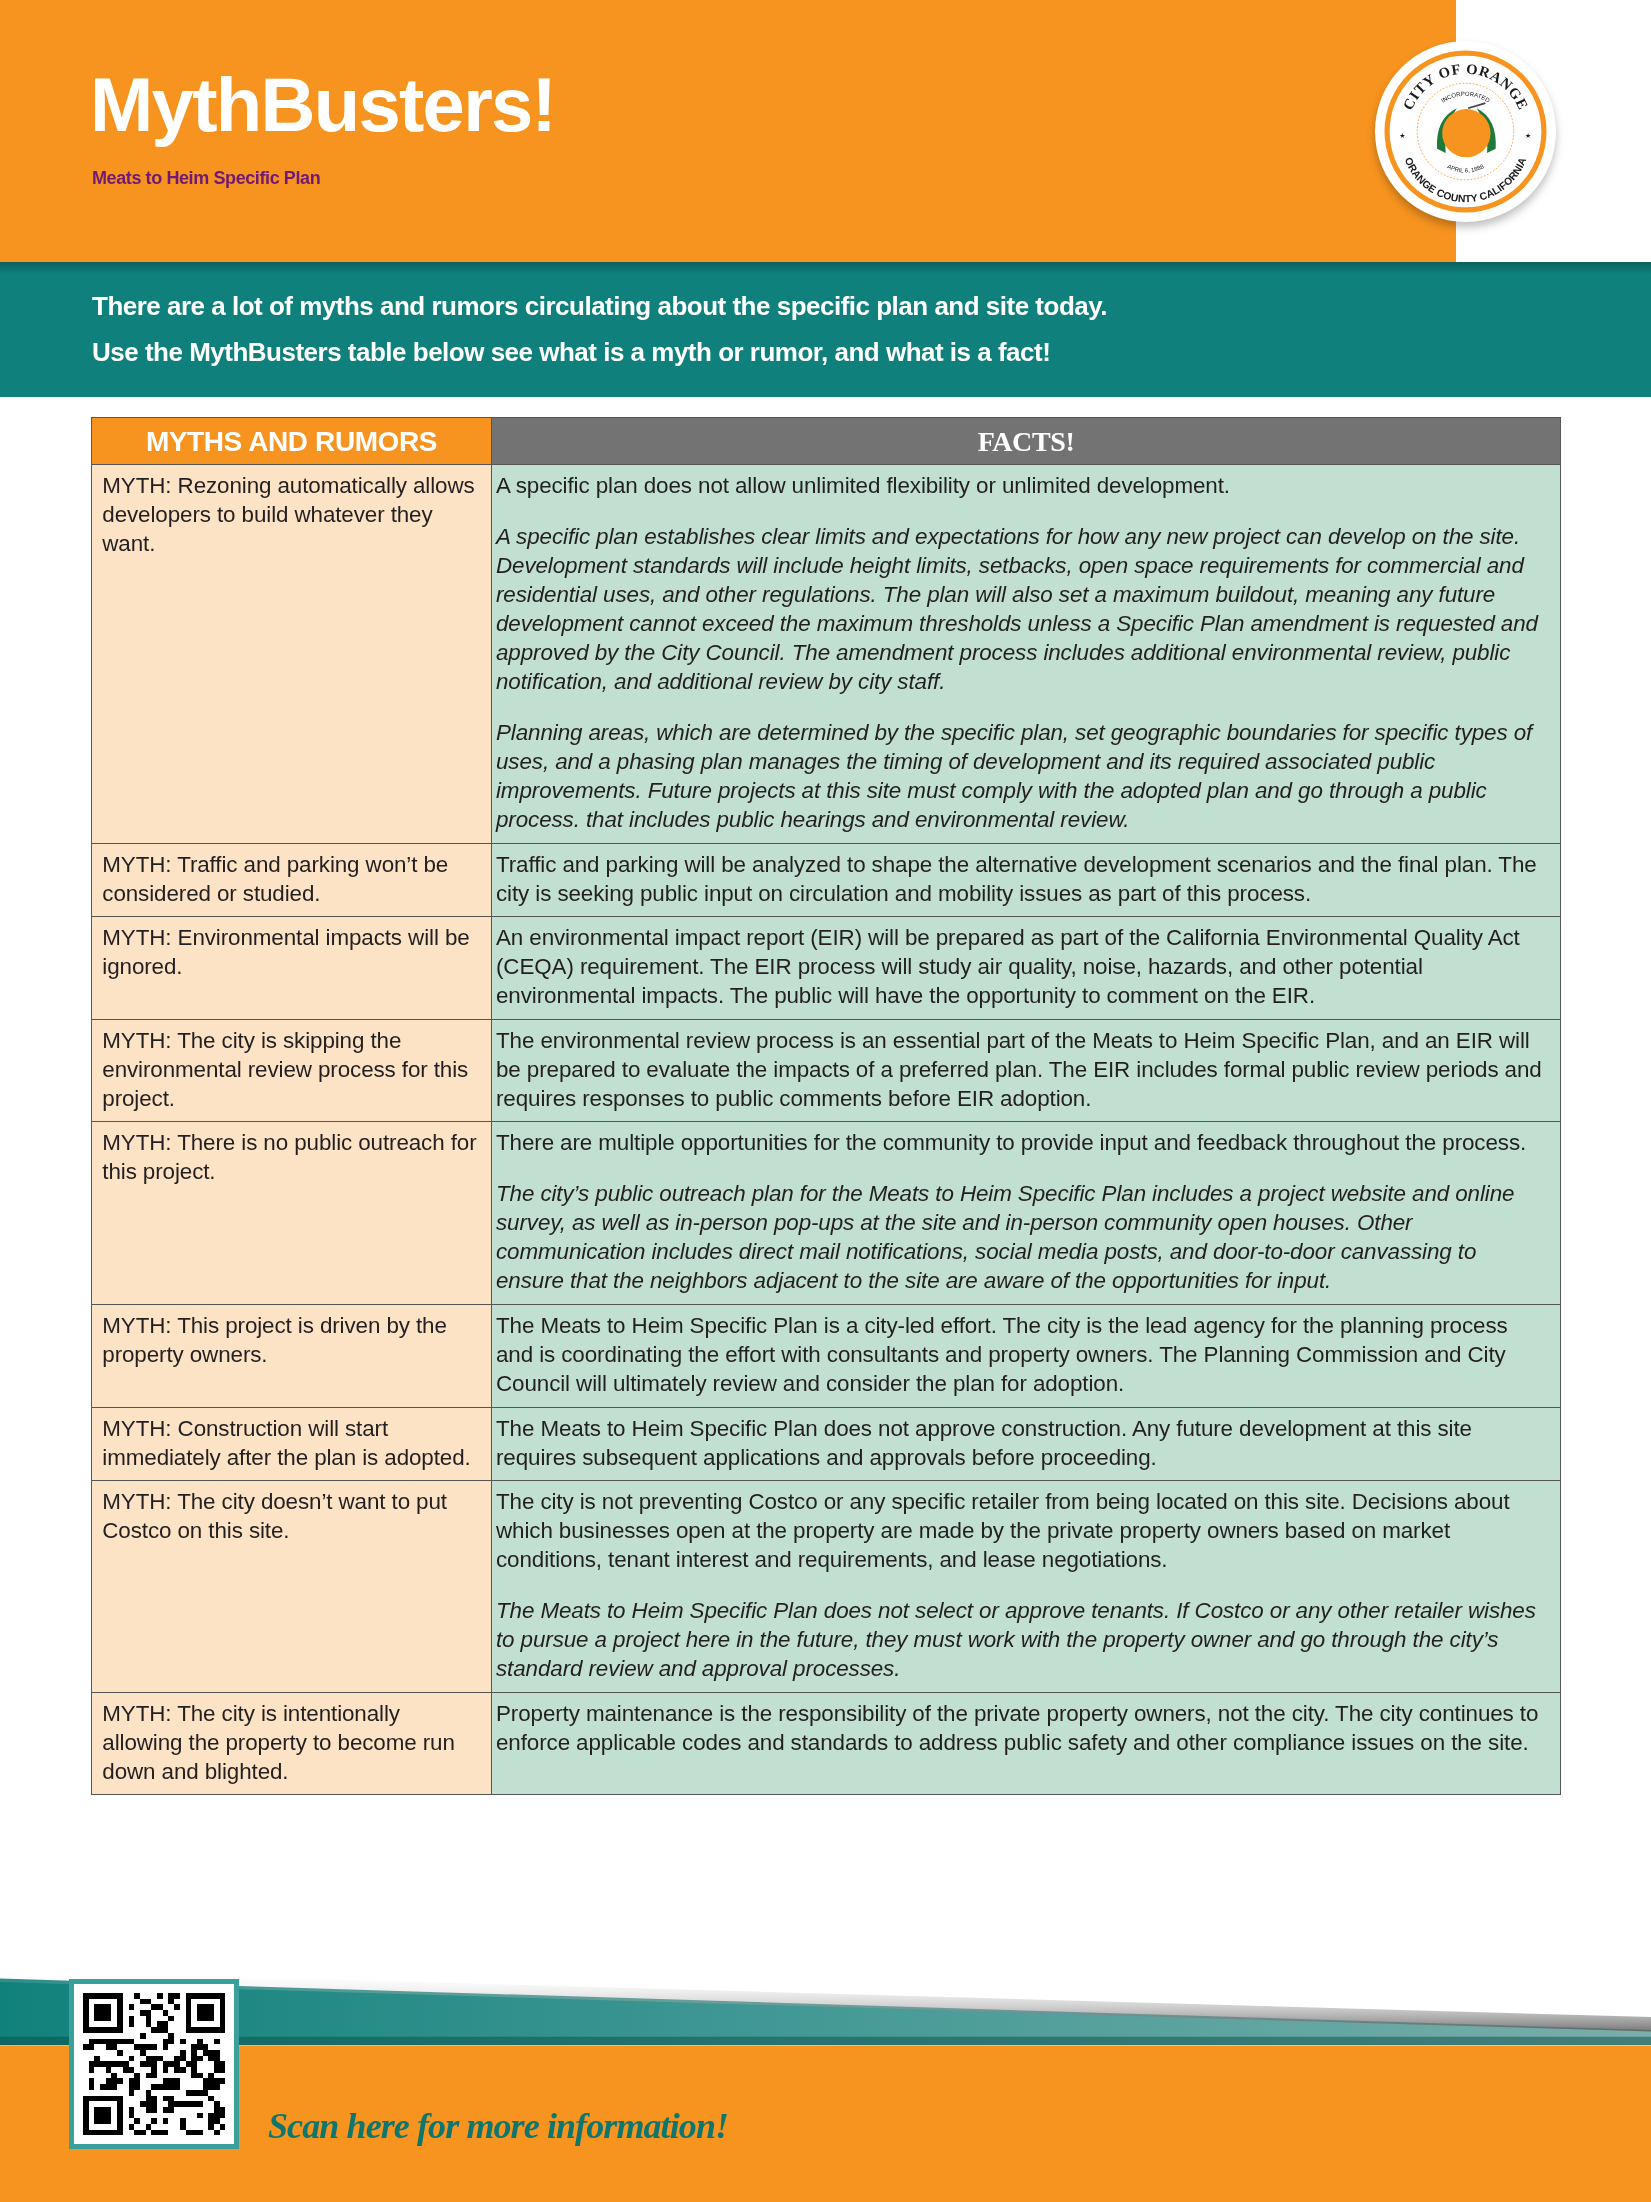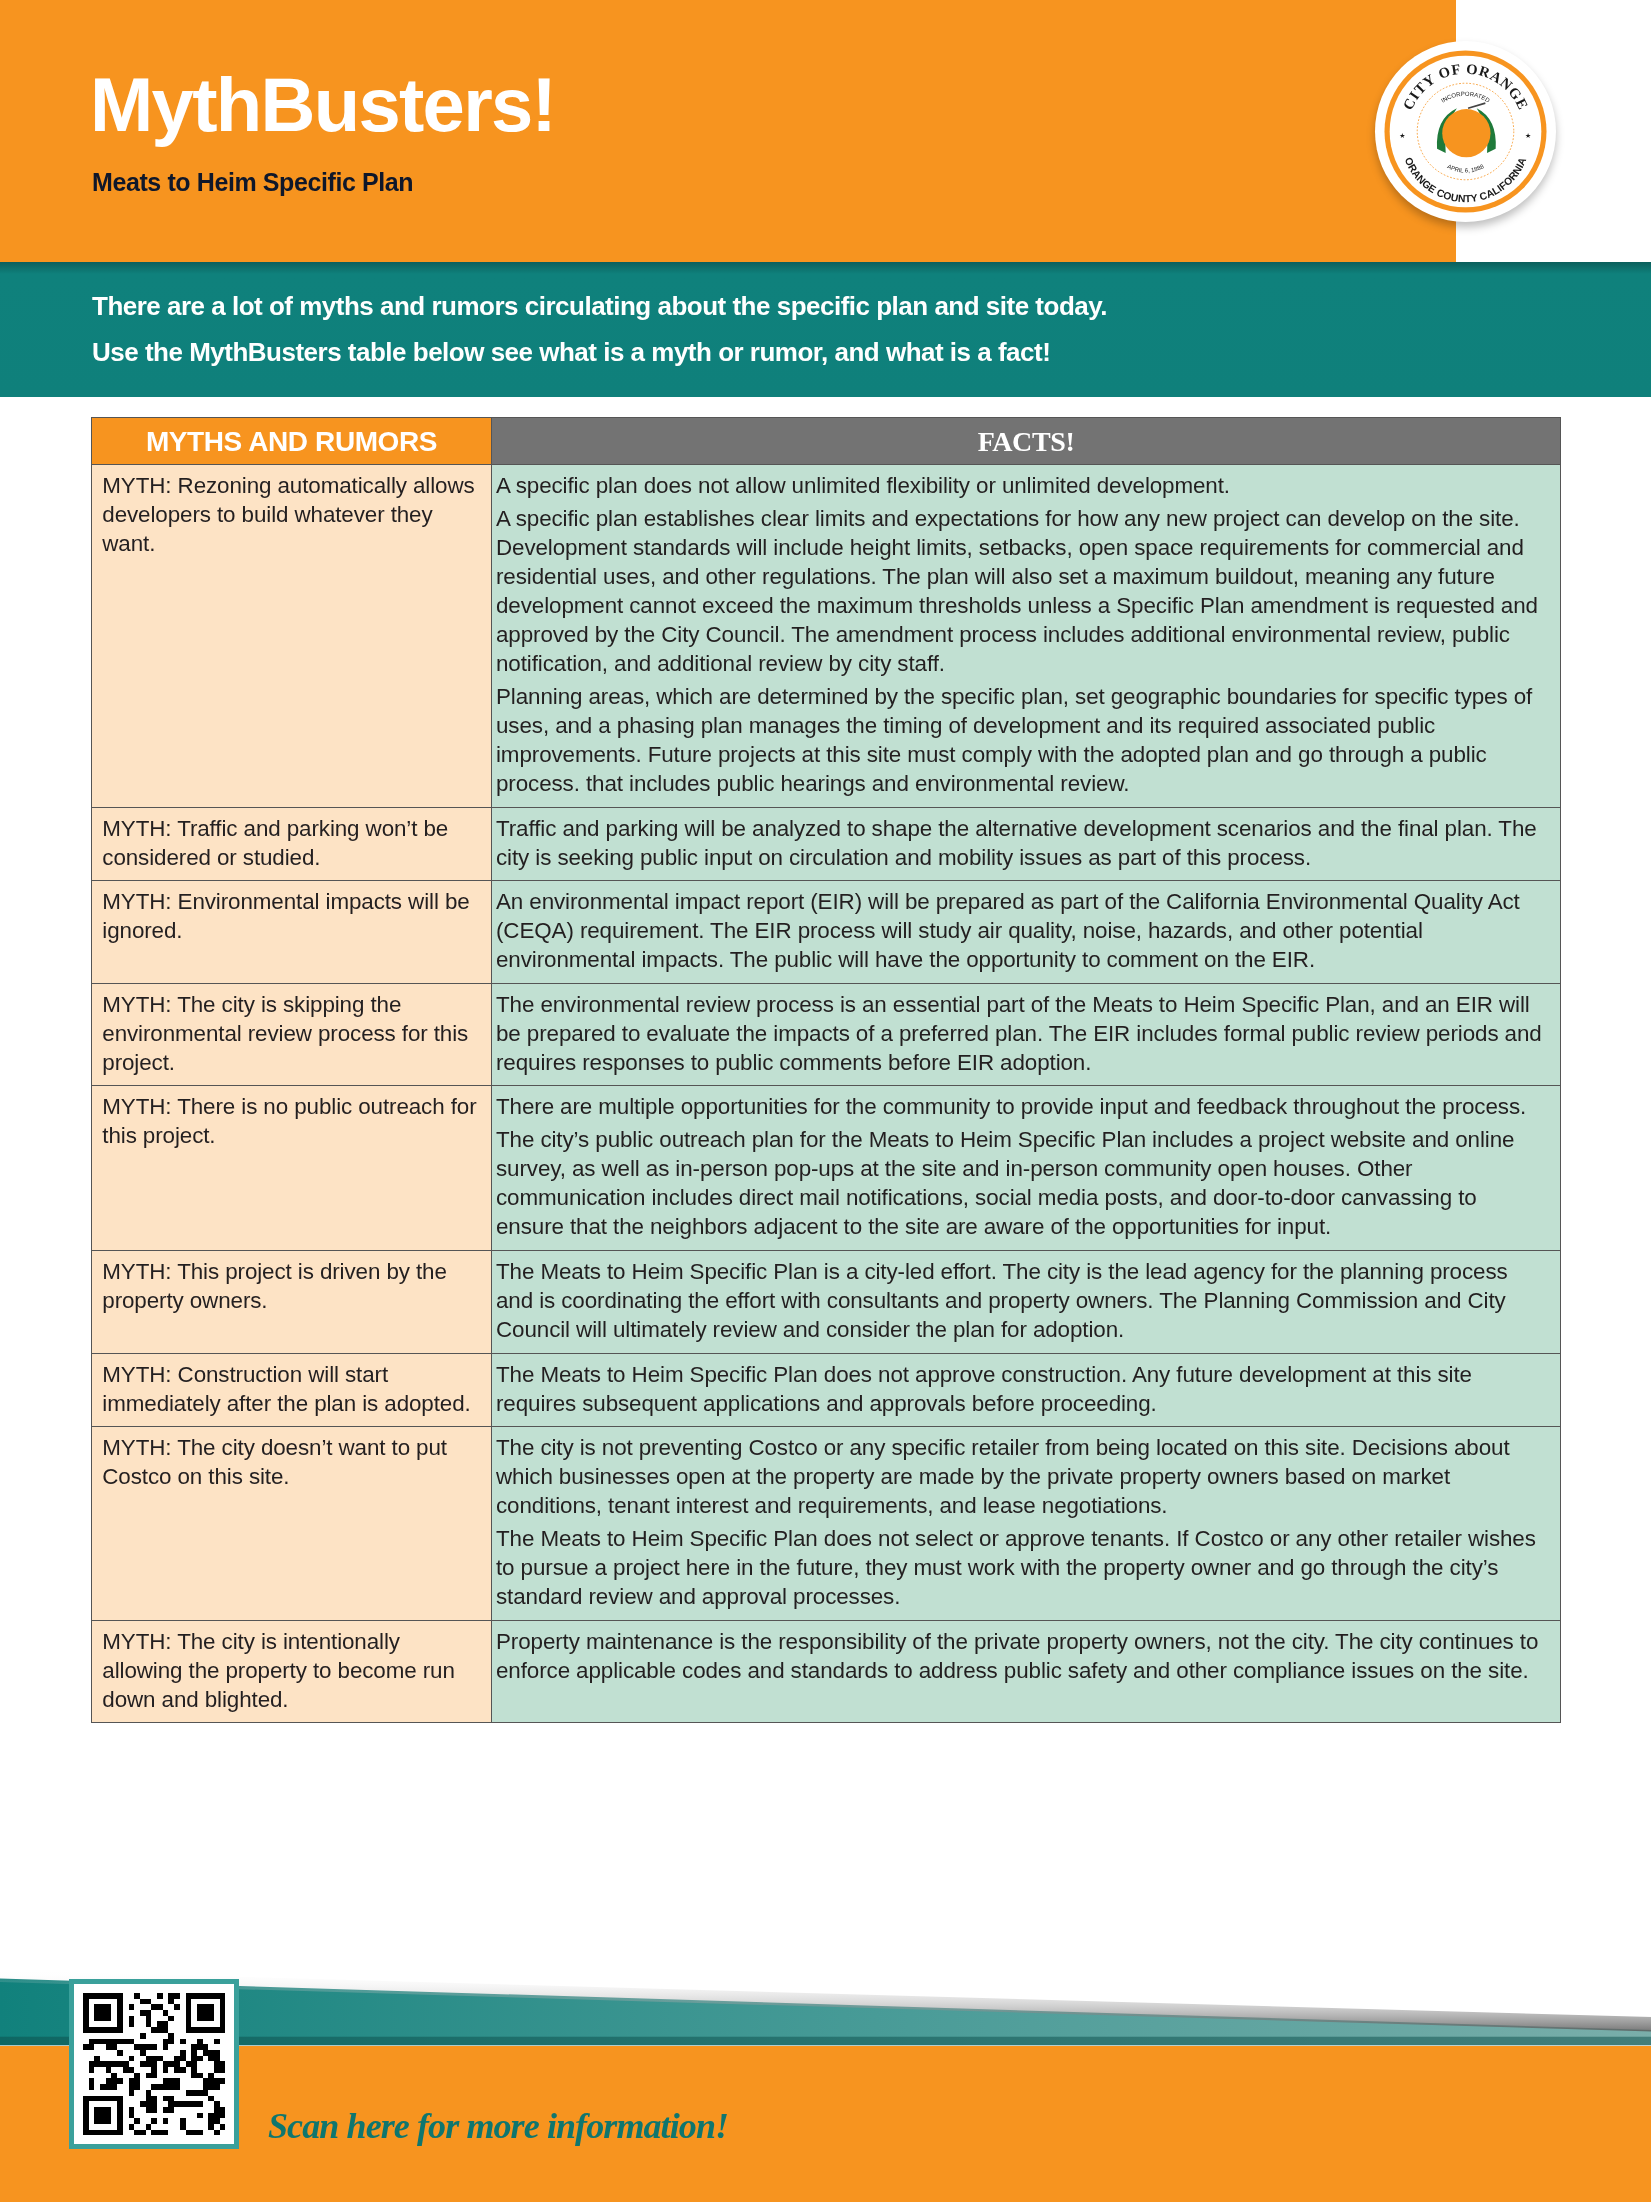--- a/index.html
+++ b/index.html
@@ -2,21 +2,21 @@
 <html style="font-size:13.8px"><head>
   <meta charset="utf-8">
   <style>
     * { box-sizing: border-box; margin: 0; padding: 0; }
     html, body { width: 1652px; height: 2203px; overflow: hidden; background: #ffffff; }
     body { position: relative; font-family: "Liberation Sans", "DejaVu Sans", sans-serif; color: #231f20; }
 
     
     .header { position: absolute; left: 0; top: 0; width: 1456px; height: 262px; background: #f7941f; }
     .title { position: absolute; left: 90px; top: 67px; font-size: 76px; font-weight: 700; color: #ffffff; letter-spacing: -1.7px; line-height: 1; }
-    .subtitle { position: absolute; left: 92px; top: 168px; font-size: 25px; font-weight: 700; color: #0f172a; letter-spacing: -0.4px; }
+    .subtitle { position: absolute; left: 92px; top: 168px; font-size: 18px; font-weight: 700; color: #701a75; letter-spacing: -0.4px; }
 
     
     .seal { position: absolute; left: 1375px; top: 41px; width: 181px; height: 181px; border-radius: 50%; background: #ffffff; box-shadow: 0 5.2px 8.6px rgba(0,0,0,0.25); }
     .seal svg { width: 181px; height: 181px; display: block; }
 
     
     .banner { position: absolute; left: 0; top: 262px; width: 1652px; height: 135px; background: linear-gradient(#0b5f5c 0px, #0f817c 12px, #0f807b 100%); }
     .banner-line { position: absolute; left: 92px; font-size: 26px; font-weight: 700; color: #ffffff; letter-spacing: -0.5px; white-space: nowrap; }
     .banner-line.l1 { top: 291px; }
     .banner-line.l2 { top: 337px; }
@@ -24,21 +24,21 @@
     
     .myth-table { position: absolute; left: 91px; top: 417px; width: 1470px; border-collapse: collapse; table-layout: fixed; font-size: 22.4px; line-height: 29px; }
     .myth-table col.c1 { width: 400px; }
     .myth-table col.c2 { width: 1069px; }
     .myth-table th { height: 47px; color: #ffffff; font-size: 28px; font-weight: 700; text-align: center; border: 1.7px solid #555; letter-spacing: -0.4px; margin-top: 47px; }
     .myth-table th.h1 { background: #f7941f; }
     .myth-table th.h2 { background: #737373; font-family: Liberation Serif, serif; }
     .myth-table td { vertical-align: top; border: 1.7px solid #555; padding: 6px 10.3px 8.6px 10.3px; }
     .myth-table td.myth { background: #fde3c5; }
     .myth-table td.fact { background: #c1e0d2; padding-left: 4px; }
-    .fact p + p { margin-top: 4px; }
+    .fact p + p { margin-top: 22px; font-style: italic; }
     .fact p { letter-spacing: -0.1px; }
     .myth { letter-spacing: -0.1px; }
 
     
     .footer-wave { position: absolute; left: 0; top: 1970px; width: 1652px; height: 77px; }
     .footer { position: absolute; left: 0; top: 2046px; width: 1652px; height: 157px; background: #f7941f; }
     .qr { position: absolute; left: 69px; top: 1979px; width: 170px; height: 170px; background: #3aa09b; padding: 5.2px; }
     .qr-inner { width: 100%; height: 100%; background: #ffffff; padding: 8.6px; }
     .qr-inner svg { width: 100%; height: 100%; display: block; }
     .scan-text { position: absolute; left: 268px; top: 2105px; font-size: 36px; font-weight: 700; font-style: italic; color: #0f766e; letter-spacing: -0.9px; font-family: Liberation Serif, serif; }

